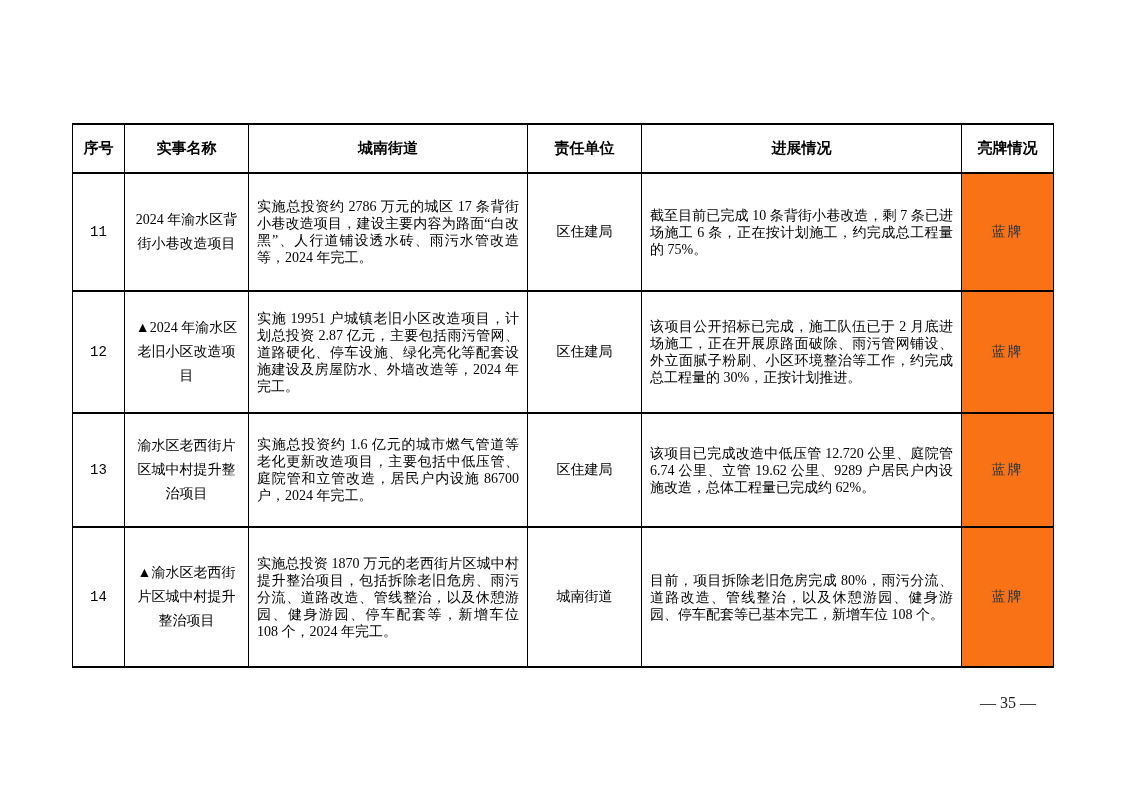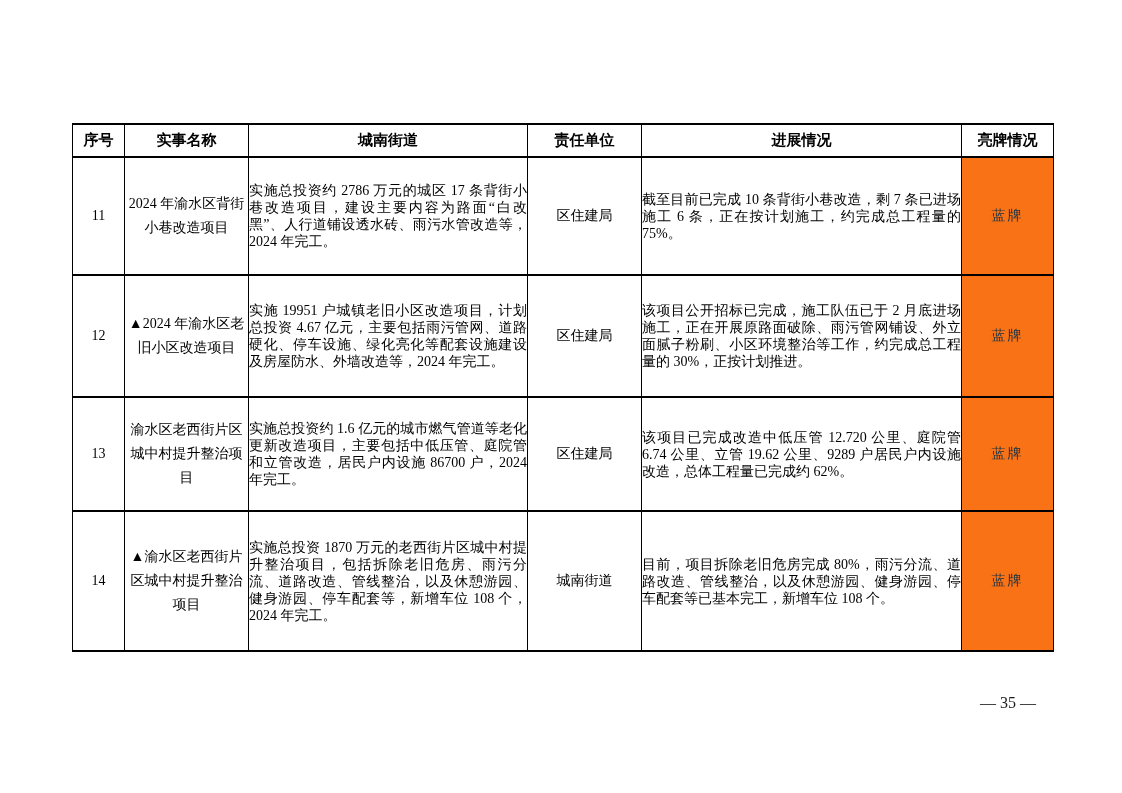--- a/index.html
+++ b/index.html
@@ -29,38 +29,39 @@
   .doc-table col.w-unit     { width: 114px; }
   .doc-table col.w-progress { width: 320px; }
   .doc-table col.w-card     { width: 92px; }
 
   .doc-table th, .doc-table td {
     border-left: 1px solid #000;
     border-right: 1px solid #000;
     border-top: 2px solid #000;
     border-bottom: 2px solid #000;
     vertical-align: middle;
-    padding: 0;
+    padding: 8px;
     overflow: hidden;
   }
   .doc-table th {
     font-size: 15px;
     font-weight: bold;
     text-align: center;
     height: 31px;
     background: #ffffff;
   }
   .doc-table tr.r-11 { height: 118px; }
   .doc-table tr.r-12 { height: 122px; }
   .doc-table tr.r-13 { height: 114px; }
   .doc-table tr.r-14 { height: 140px; }
 
   .c-no {
     text-align: center;
     font-size: 14px;
+    font-family: Liberation Mono, monospace;
   }
   .c-name {
     text-align: center;
     font-size: 14px;
     line-height: 24px;
     padding: 0 4px;
   }
   .c-content, .c-progress {
     text-align: justify;
     font-size: 14px;
@@ -115,21 +116,21 @@
       <td class="c-no">11</td>
       <td class="c-name">2024 年渝水区背街小巷改造项目</td>
       <td class="c-content">实施总投资约 2786 万元的城区 17 条背街小巷改造项目，建设主要内容为路面“白改黑”、人行道铺设透水砖、雨污水管改造等，2024 年完工。</td>
       <td class="c-unit">区住建局</td>
       <td class="c-progress">截至目前已完成 10 条背街小巷改造，剩 7 条已进场施工 6 条，正在按计划施工，约完成总工程量的 75%。</td>
       <td class="c-card">蓝牌</td>
     </tr>
     <tr class="r-12">
       <td class="c-no">12</td>
       <td class="c-name">▲2024 年渝水区老旧小区改造项目</td>
-      <td class="c-content">实施 19951 户城镇老旧小区改造项目，计划总投资 4.67 亿元，主要包括雨污管网、道路硬化、停车设施、绿化亮化等配套设施建设及房屋防水、外墙改造等，2024 年完工。</td>
+      <td class="c-content">实施 19951 户城镇老旧小区改造项目，计划总投资 2.87 亿元，主要包括雨污管网、道路硬化、停车设施、绿化亮化等配套设施建设及房屋防水、外墙改造等，2024 年完工。</td>
       <td class="c-unit">区住建局</td>
       <td class="c-progress">该项目公开招标已完成，施工队伍已于 2 月底进场施工，正在开展原路面破除、雨污管网铺设、外立面腻子粉刷、小区环境整治等工作，约完成总工程量的 30%，正按计划推进。</td>
       <td class="c-card">蓝牌</td>
     </tr>
     <tr class="r-13">
       <td class="c-no">13</td>
       <td class="c-name">渝水区老西街片区城中村提升整治项目</td>
       <td class="c-content">实施总投资约 1.6 亿元的城市燃气管道等老化更新改造项目，主要包括中低压管、庭院管和立管改造，居民户内设施 86700 户，2024 年完工。</td>
       <td class="c-unit">区住建局</td>
       <td class="c-progress">该项目已完成改造中低压管 12.720 公里、庭院管 6.74 公里、立管 19.62 公里、9289 户居民户内设施改造，总体工程量已完成约 62%。</td>

